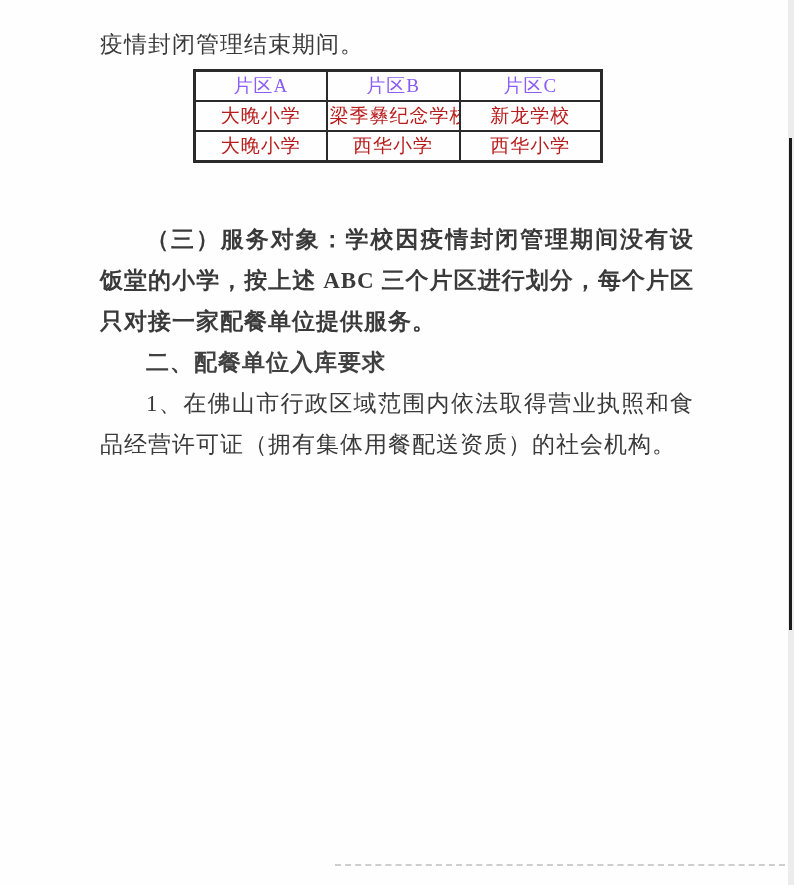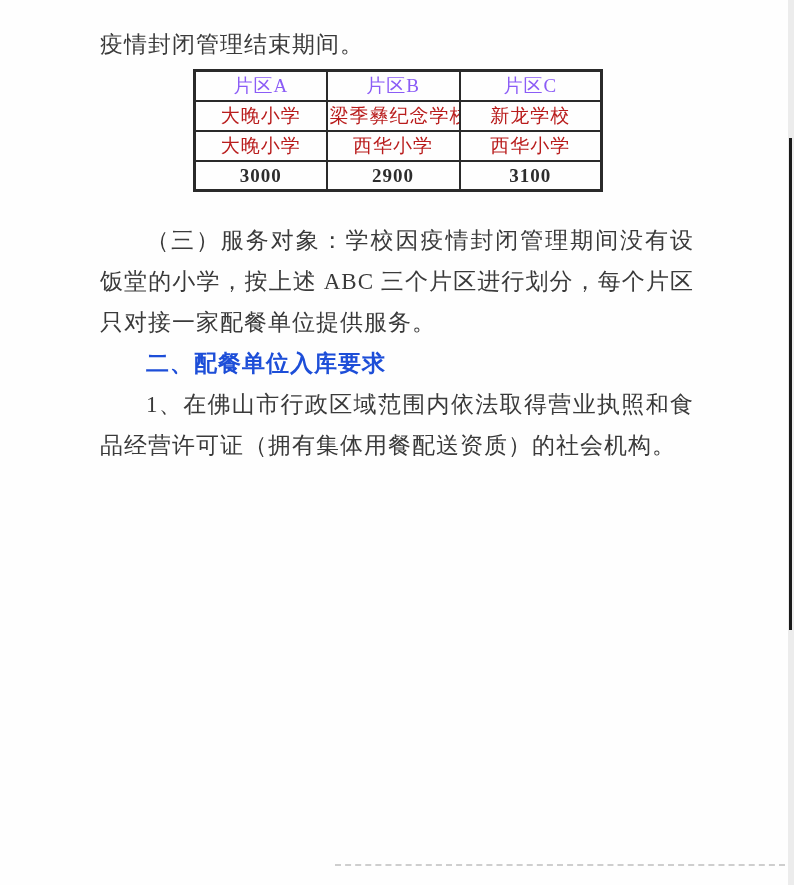--- a/index.html
+++ b/index.html
@@ -28,22 +28,22 @@
   p.para {
     margin: 0;
     font-size: 23px;
     line-height: 41px;
     letter-spacing: 1px;
     text-align: justify;
     color: #3a3a3a;
   }
   p.indent { text-indent: 2em; }
   p.mt-small { margin-top: 10px; }
-  p.mt-table { margin-top: 28px; }
-  p.bold { font-weight: bold; color: #1d4ed8; }
+  p.mt-table { margin-top: 56px; font-weight: bold; }
+  p.bold { font-weight: bold; color: #404040; }
 
   table.district-table {
     border-collapse: collapse;
     table-layout: fixed;
     width: 407px;
     margin: 4px 0 0 93px;
     border: 3px solid #2a2a2a;
   }
   .district-table th,
   .district-table td {
@@ -111,25 +111,20 @@
       <tr>
         <td>大晚小学</td>
         <td>梁季彝纪念学校</td>
         <td>新龙学校</td>
       </tr>
       <tr>
         <td>大晚小学</td>
         <td>西华小学</td>
         <td>西华小学</td>
       </tr>
-      <tr class="bold-row">
-        <td>3000</td>
-        <td>2900</td>
-        <td>3100</td>
-      </tr>
     </tbody>
   </table>
 
   <p class="para indent mt-table">（三）服务对象：学校因疫情封闭管理期间没有设饭堂的小学，按上述 ABC 三个片区进行划分，每个片区只对接一家配餐单位提供服务。</p>
 
 
   <p class="para indent bold">二、配餐单位入库要求</p>
 
   <p class="para indent">1、在佛山市行政区域范围内依法取得营业执照和食品经营许可证（拥有集体用餐配送资质）的社会机构。</p>
 

